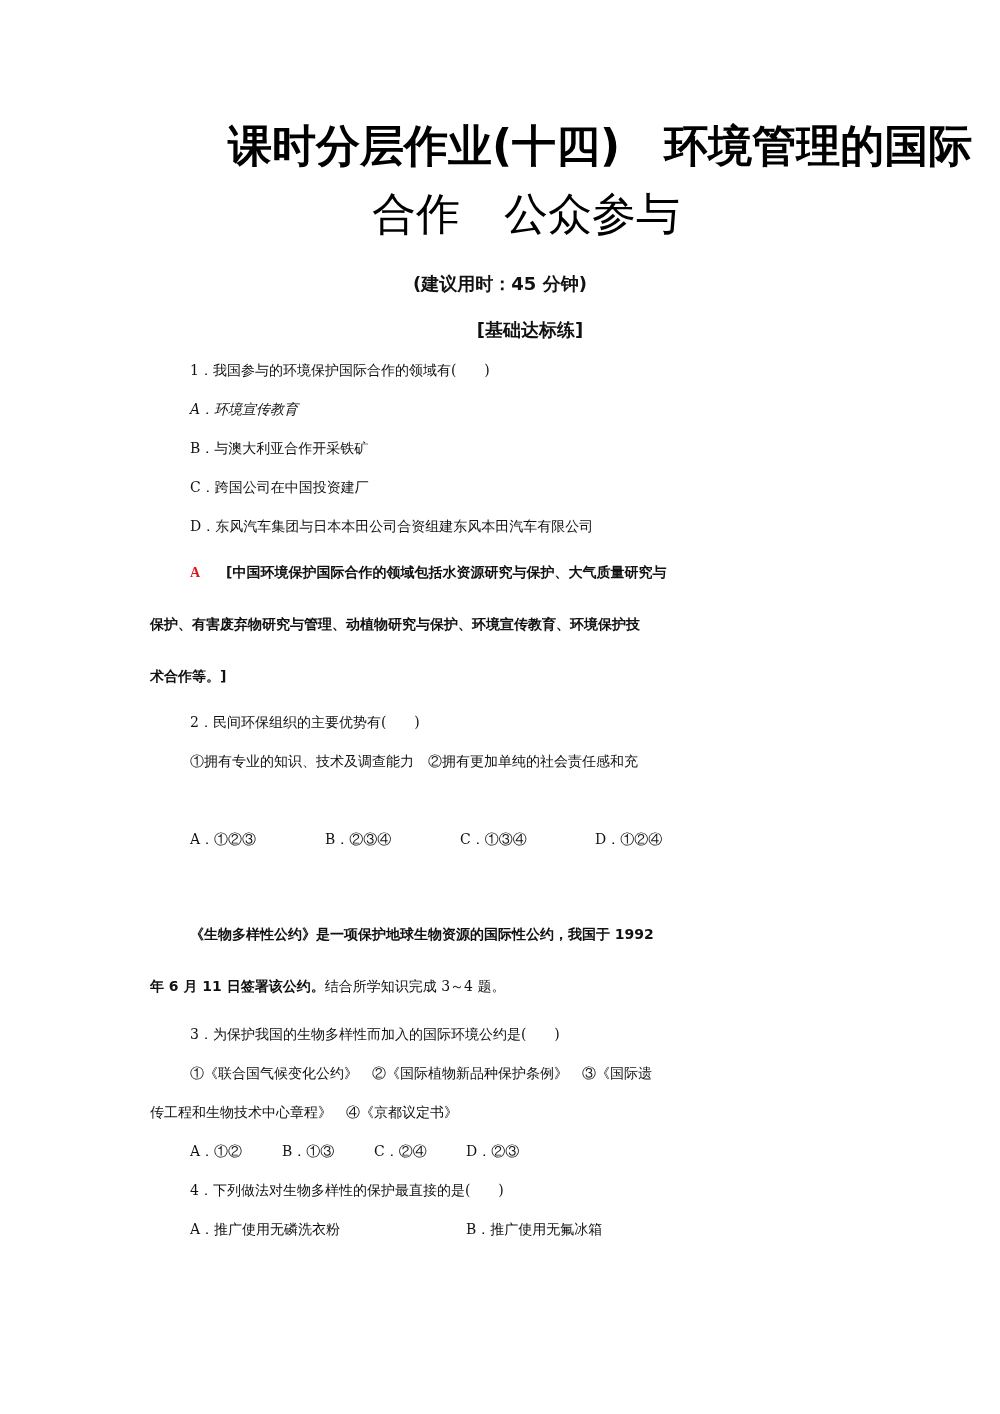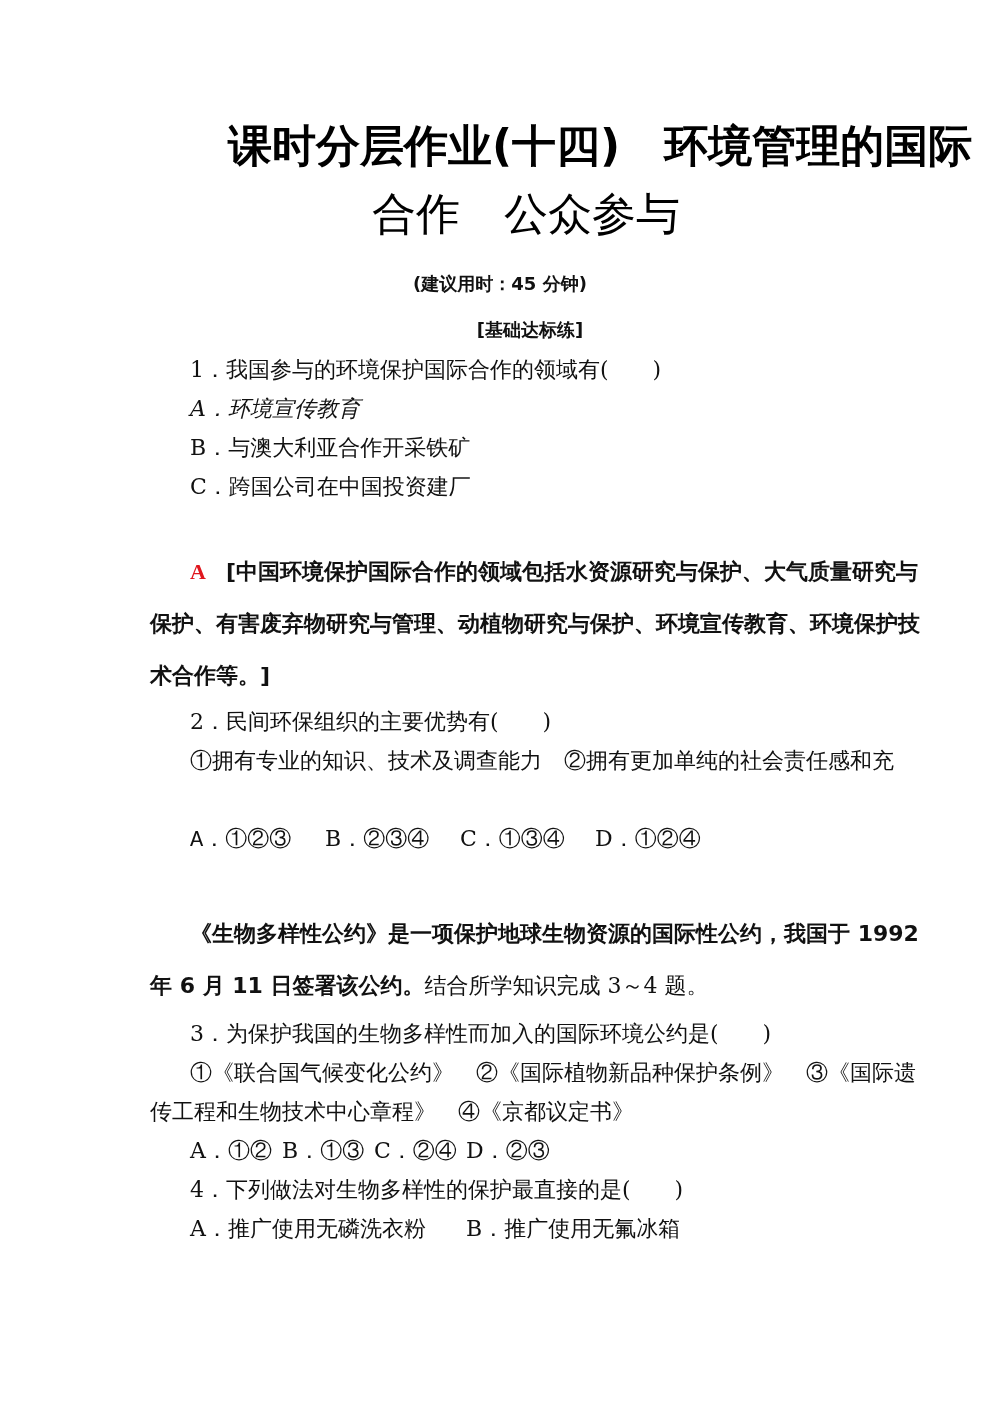--- a/index.html
+++ b/index.html
@@ -1,19 +1,19 @@
 <!DOCTYPE html>
 <html><head>
   <meta charset="utf-8">
   <style>
     html, body { margin: 0; padding: 0; background: #ffffff; }
     body { width: 1000px; height: 1414px; position: relative; overflow: hidden;
            font-family: "DejaVu Serif", "Liberation Serif", serif; color: #111; }
     .page { position: absolute; left: 0; top: 0; width: 1000px; height: 1414px; }
-    .line { position: absolute; white-space: nowrap; font-size: 22px; line-height: 24px; }
+    .line { position: absolute; white-space: nowrap; font-size: 14px; line-height: 24px; }
     .title { position: absolute; font-family: "DejaVu Sans", "Liberation Sans", sans-serif;
              font-weight: bold; font-size: 44px; line-height: 44px; white-space: nowrap; color: #000; }
     .title2 { font-weight: normal; }
     .center { left: 0; width: 1000px; text-align: center; }
     .meta { font-family: "DejaVu Sans", "Liberation Sans", sans-serif; font-weight: bold; font-size: 18px; }
     .bold { font-family: "DejaVu Sans", "Liberation Sans", sans-serif; font-weight: bold; }
     .ans-letter { color: #e0161d; font-weight: bold; font-family: "Liberation Serif", serif; display: inline-block; width: 36px; }
     .opt { display: inline-block; }
     .plain { font-weight: normal; }
   </style>
@@ -25,31 +25,32 @@
   <div class="title" style="left:228px; top:124px;">课时分层作业(十四)　环境管理的国际</div>
   <div class="title title2" style="left:372px; top:192px;">合作　公众参与</div>
 
   <div class="line center meta" style="top:272px;">(建议用时：45 分钟)</div>
   <div class="line center meta" style="top:318px; padding-left:60px; box-sizing:border-box;">[基础达标练]</div>
 
   <div class="line" style="left:190px; top:358px;">1．我国参与的环境保护国际合作的领域有(　　)</div>
   <div class="line" style="left:190px; top:397px;font-style:italic;">A．环境宣传教育</div>
   <div class="line" style="left:190px; top:436px;">B．与澳大利亚合作开采铁矿</div>
   <div class="line" style="left:190px; top:475px;">C．跨国公司在中国投资建厂</div>
+  <div class="line" style="left:190px; top:514px;">D．东风汽车集团与日本本田公司合资组建东风本田汽车有限公司</div>
 
   <div class="line" style="left:190px; top:560px;">
     <span class="ans-letter">A</span><span class="bold">[中国环境保护国际合作的领域包括水资源研究与保护、大气质量研究与</span>
   </div>
   <div class="line bold" style="left:150px; top:612px;">保护、有害废弃物研究与管理、动植物研究与保护、环境宣传教育、环境保护技</div>
   <div class="line bold" style="left:150px; top:664px;">术合作等。]</div>
 
   <div class="line" style="left:190px; top:710px;">2．民间环保组织的主要优势有(　　)</div>
   <div class="line" style="left:190px; top:749px;">①拥有专业的知识、技术及调查能力　②拥有更加单纯的社会责任感和充</div>
   <div class="line" style="left:190px; top:827px;">
-    <span class="opt" style="width:135px;font-family:Liberation Mono, monospace;">A．①②③</span><span class="opt" style="width:135px;">B．②③④</span><span class="opt" style="width:135px;">C．①③④</span><span class="opt">D．①②④</span>
+    <span class="opt" style="width:135px;">A．①②③</span><span class="opt" style="width:135px;">B．②③④</span><span class="opt" style="width:135px;">C．①③④</span><span class="opt">D．①②④</span>
   </div>
 
   <div class="line bold" style="left:190px; top:922px;">《生物多样性公约》是一项保护地球生物资源的国际性公约，我国于 1992</div>
   <div class="line" style="left:150px; top:974px;">
     <span class="bold">年 6 月 11 日签署该公约。</span><span class="plain">结合所学知识完成 3～4 题。</span>
   </div>
 
   <div class="line" style="left:190px; top:1022px;">3．为保护我国的生物多样性而加入的国际环境公约是(　　)</div>
   <div class="line" style="left:190px; top:1061px;">①《联合国气候变化公约》　②《国际植物新品种保护条例》　③《国际遗</div>
   <div class="line" style="left:150px; top:1100px;">传工程和生物技术中心章程》　④《京都议定书》</div>

